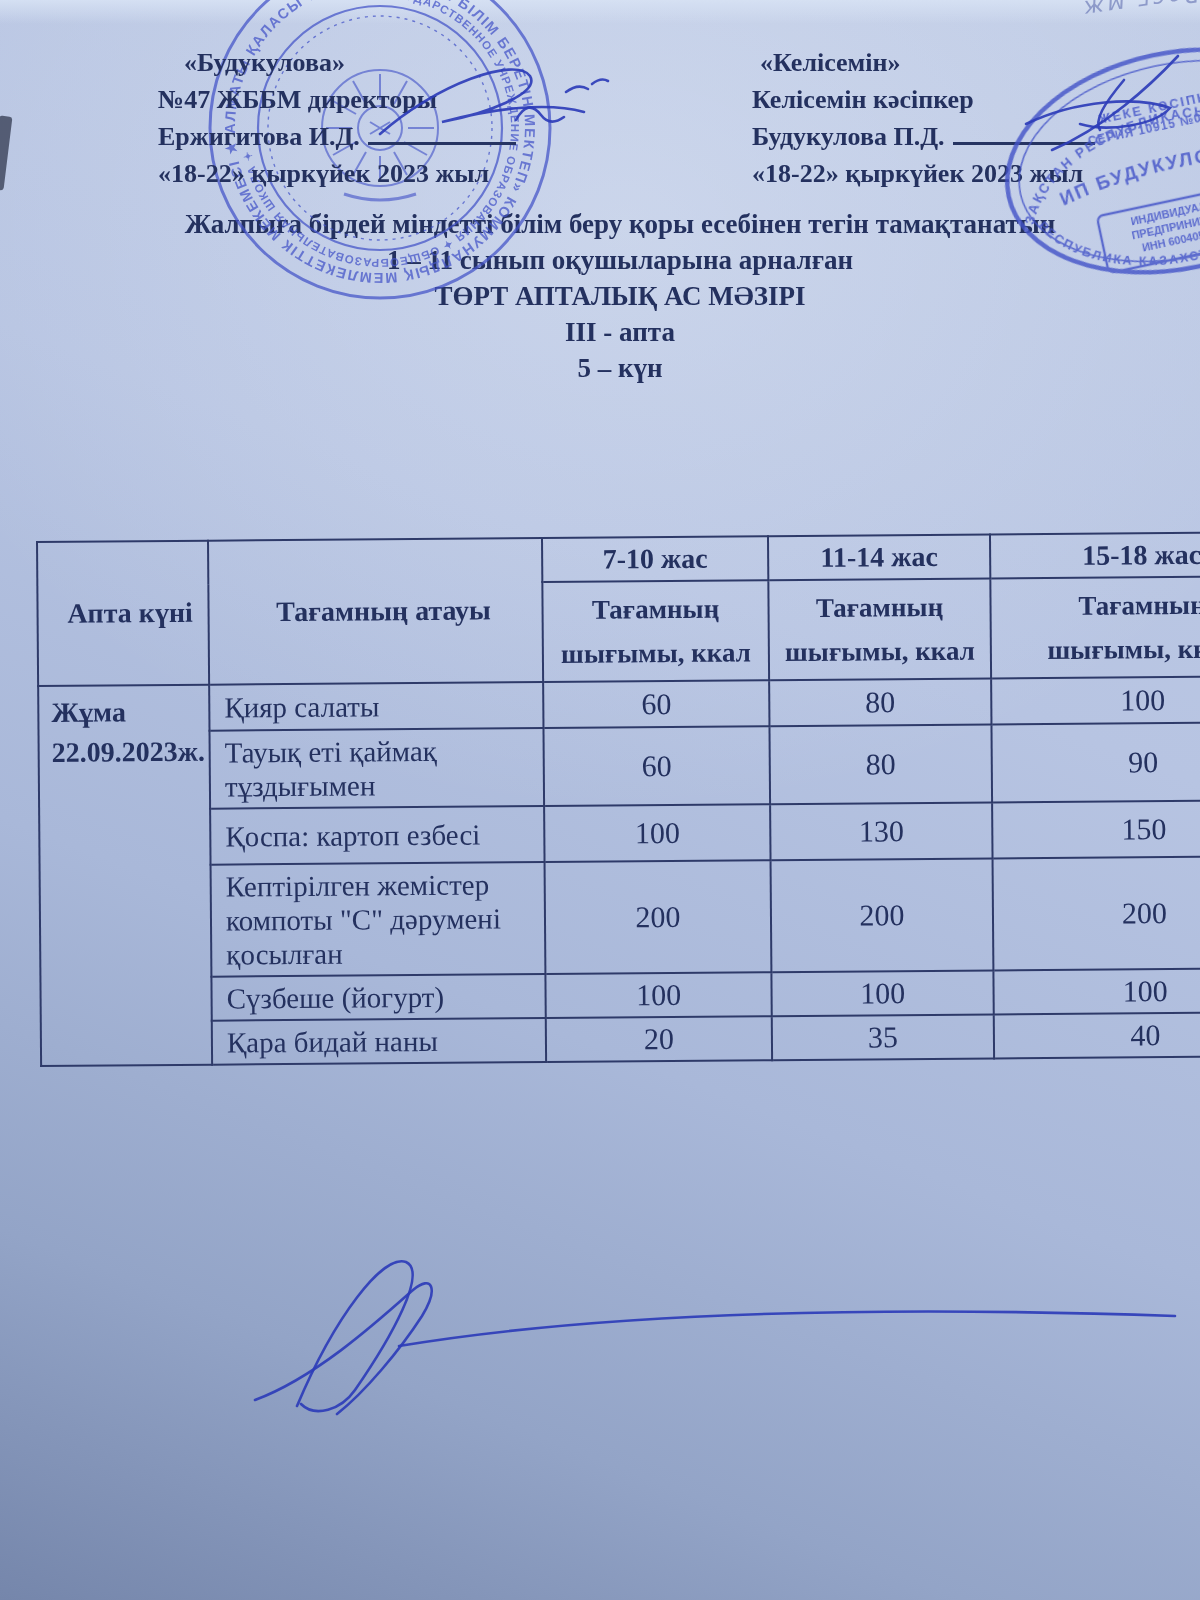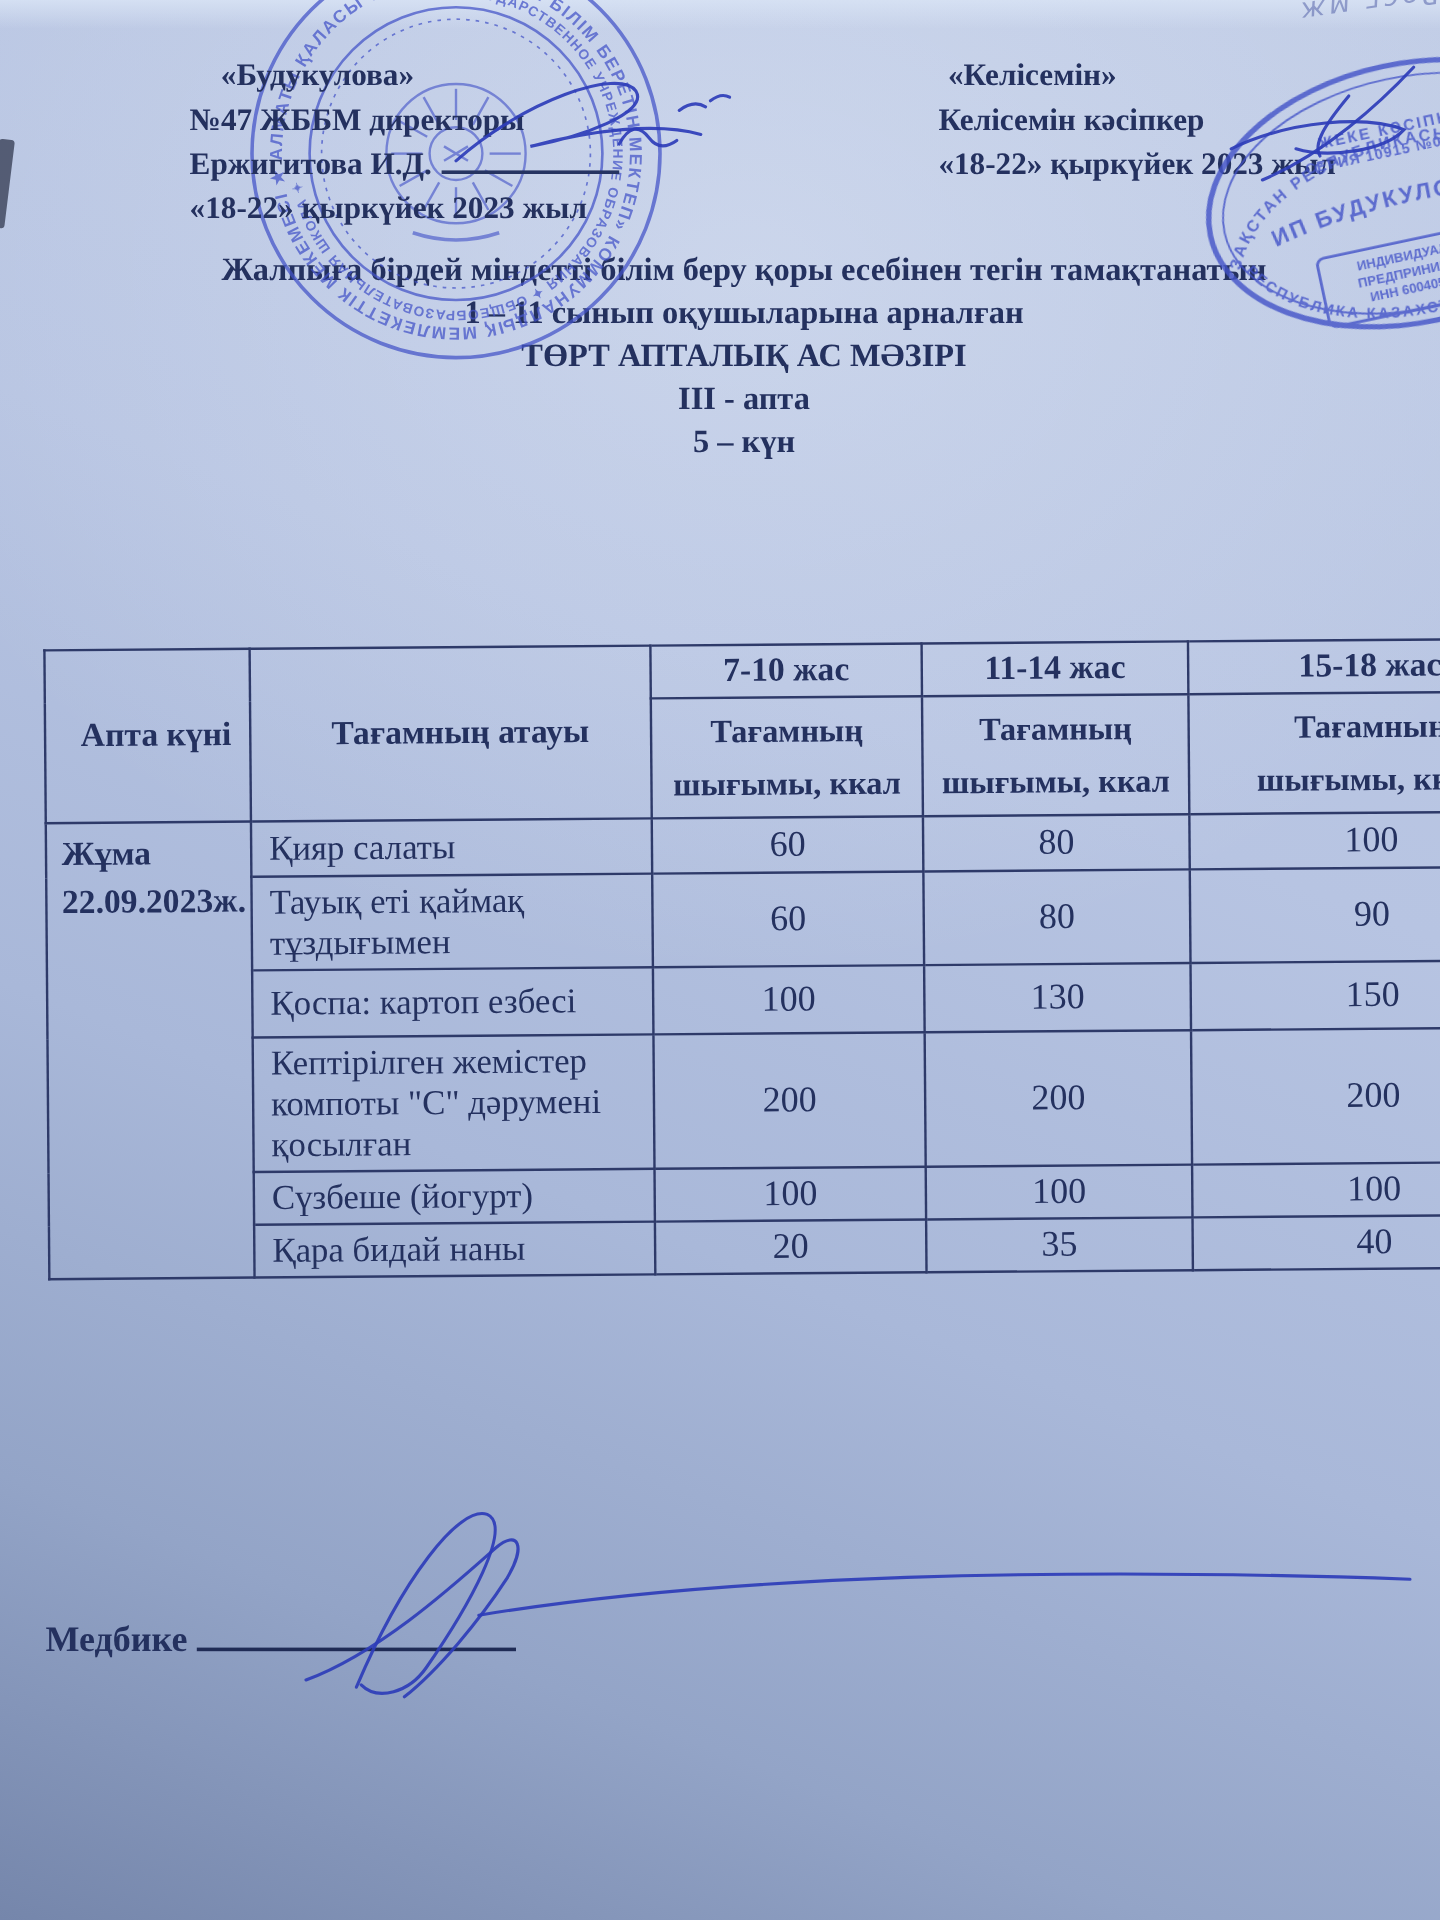--- a/index.html
+++ b/index.html
@@ -15,21 +15,21 @@
     background:linear-gradient(180deg, rgba(215,226,244,.9), rgba(215,226,244,0)); }
   .corner-mark { position:absolute; left:-5px; top:116px; width:13px; height:74px;
     background:#3a4158; transform:rotate(7deg); border-radius:3px; opacity:.8; z-index:1; }
   .bleed { position:absolute; left:1030px; top:-8px; width:170px; z-index:1;
     transform:rotate(172deg); font-family:"DejaVu Sans", sans-serif; font-style:italic;
     font-size:23px; color:rgba(47,62,148,.42); letter-spacing:3px; }
 
   
   .approve { position:absolute; left:158px; top:44px; z-index:4;
     font-weight:700; font-size:26px; line-height:37px; white-space:nowrap; }
-  .agree   { position:absolute; left:782px; top:44px; z-index:4;
+  .agree   { position:absolute; left:752px; top:44px; z-index:4;
     font-weight:700; font-size:26px; line-height:37px; white-space:nowrap; }
   .ind1 { padding-left:26px; }
   .ind2 { padding-left:8px; }
   .uline { display:inline-block; height:5px; border-bottom:3px solid #263462;
     margin-left:8px; vertical-align:baseline; }
   .u-approve { width:148px; }
   .u-agree { width:142px; }
 
   
   .title { position:absolute; left:0; top:206px; width:1240px; z-index:2;
@@ -140,20 +140,21 @@
   <div class="approve">
     <div class="ind1">«Будукулова»</div>
     <div>№47 ЖББМ директоры</div>
     <div><span>Ержигитова И.Д.</span><span class="uline u-approve"></span></div>
     <div>«18-22» қыркүйек 2023 жыл</div>
   </div>
 
   <div class="agree">
     <div class="ind2">«Келісемін»</div>
     <div>Келісемін кәсіпкер</div>
+    <div><span>Будукулова П.Д.</span><span class="uline u-agree"></span></div>
     <div>«18-22» қыркүйек 2023 жыл</div>
   </div>
 
   <svg class="sig sig-approve" width="250" height="100" viewBox="0 0 250 100">
     <path d="M 14 78 C 70 28 150 0 164 20 C 175 38 118 58 76 66 C 128 52 182 46 218 56"></path>
     <path d="M 150 64 q 12 -22 25 -5 q 9 12 23 2"></path>
     <path d="M 200 36 q 12 -9 22 -3"></path>
     <path d="M 226 28 q 9 -7 16 -3"></path>
   </svg>
   <svg class="sig sig-agree" width="190" height="115" viewBox="0 0 190 115">
@@ -241,16 +242,13 @@
     </tr>
     <tr class="r6">
       <td class="dish">Қара бидай наны</td>
       <td class="num">20</td>
       <td class="num">35</td>
       <td class="num">40</td>
     </tr>
   </tbody>
     </table>
 
-  <div class="footer">
-    <span>Медбике</span><span class="uline u-footer"></span>
-  </div>
 </div>
 
 </body></html>

